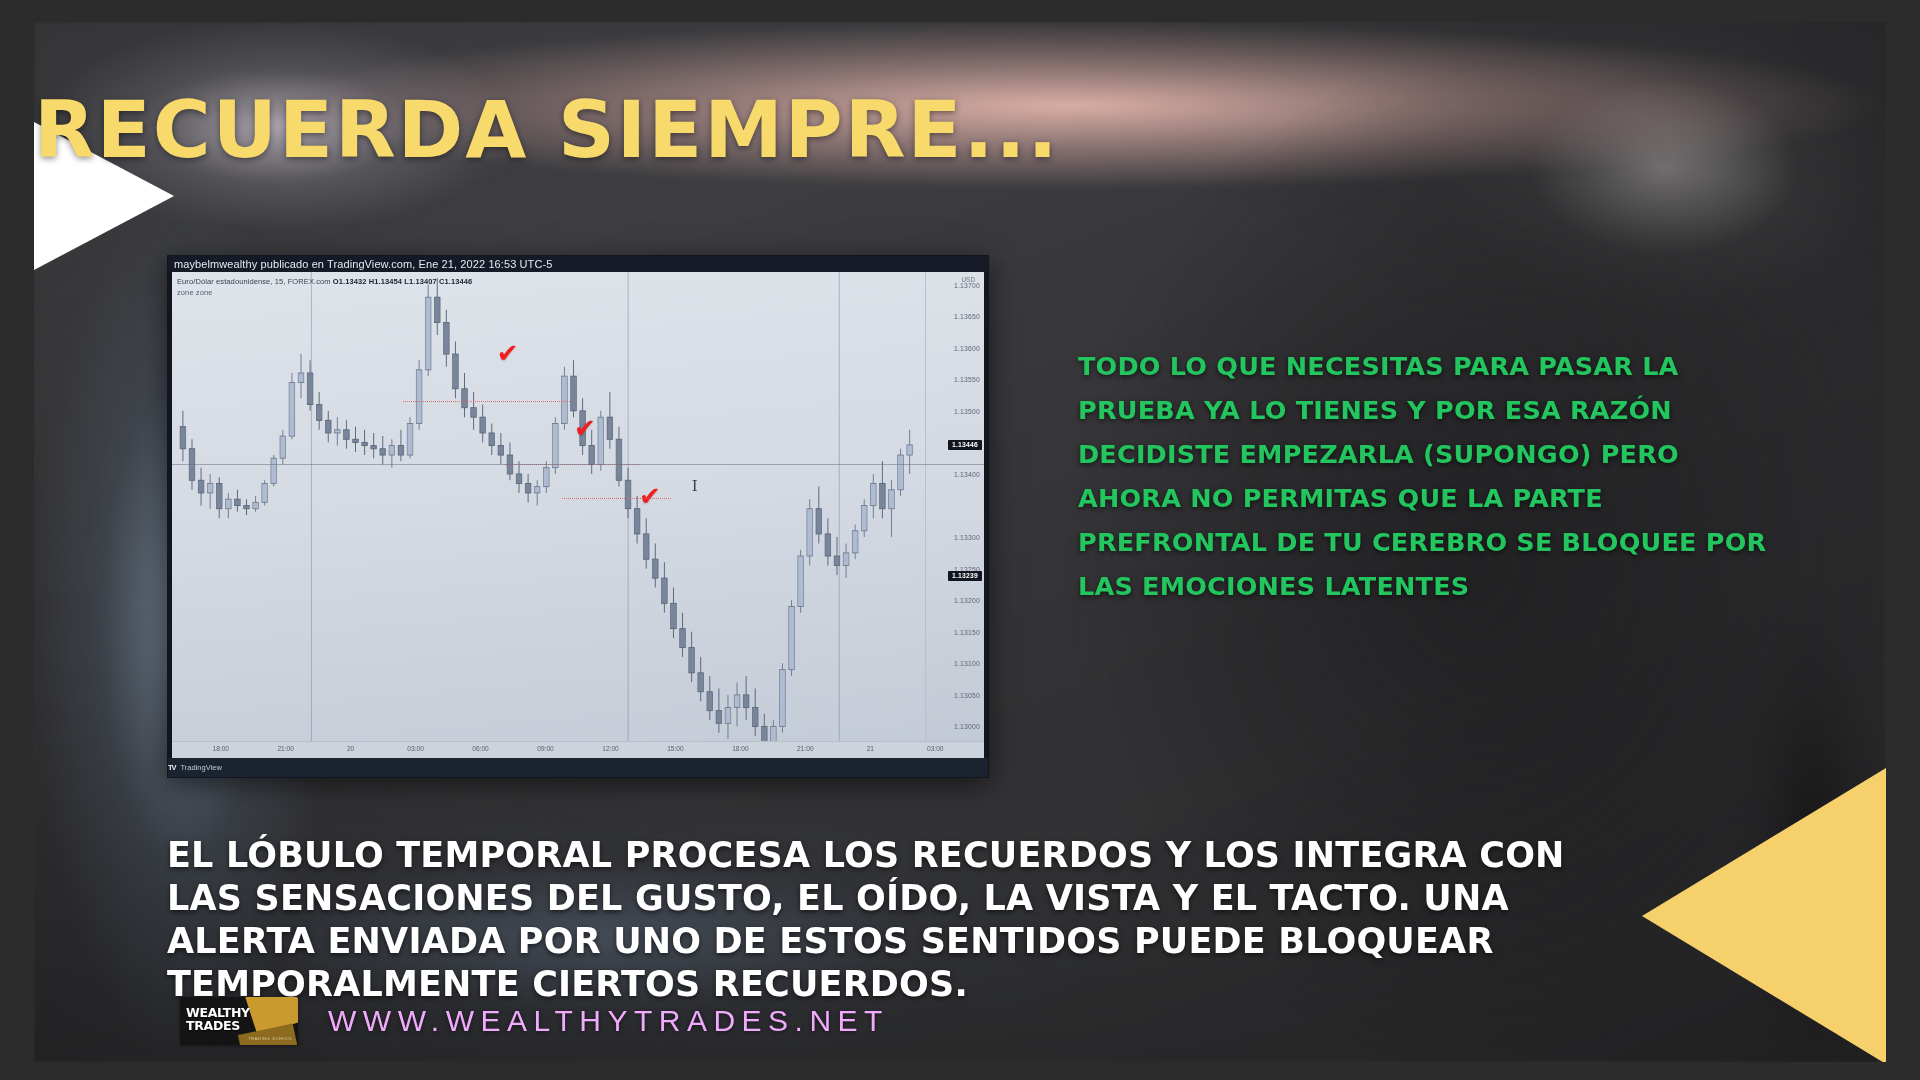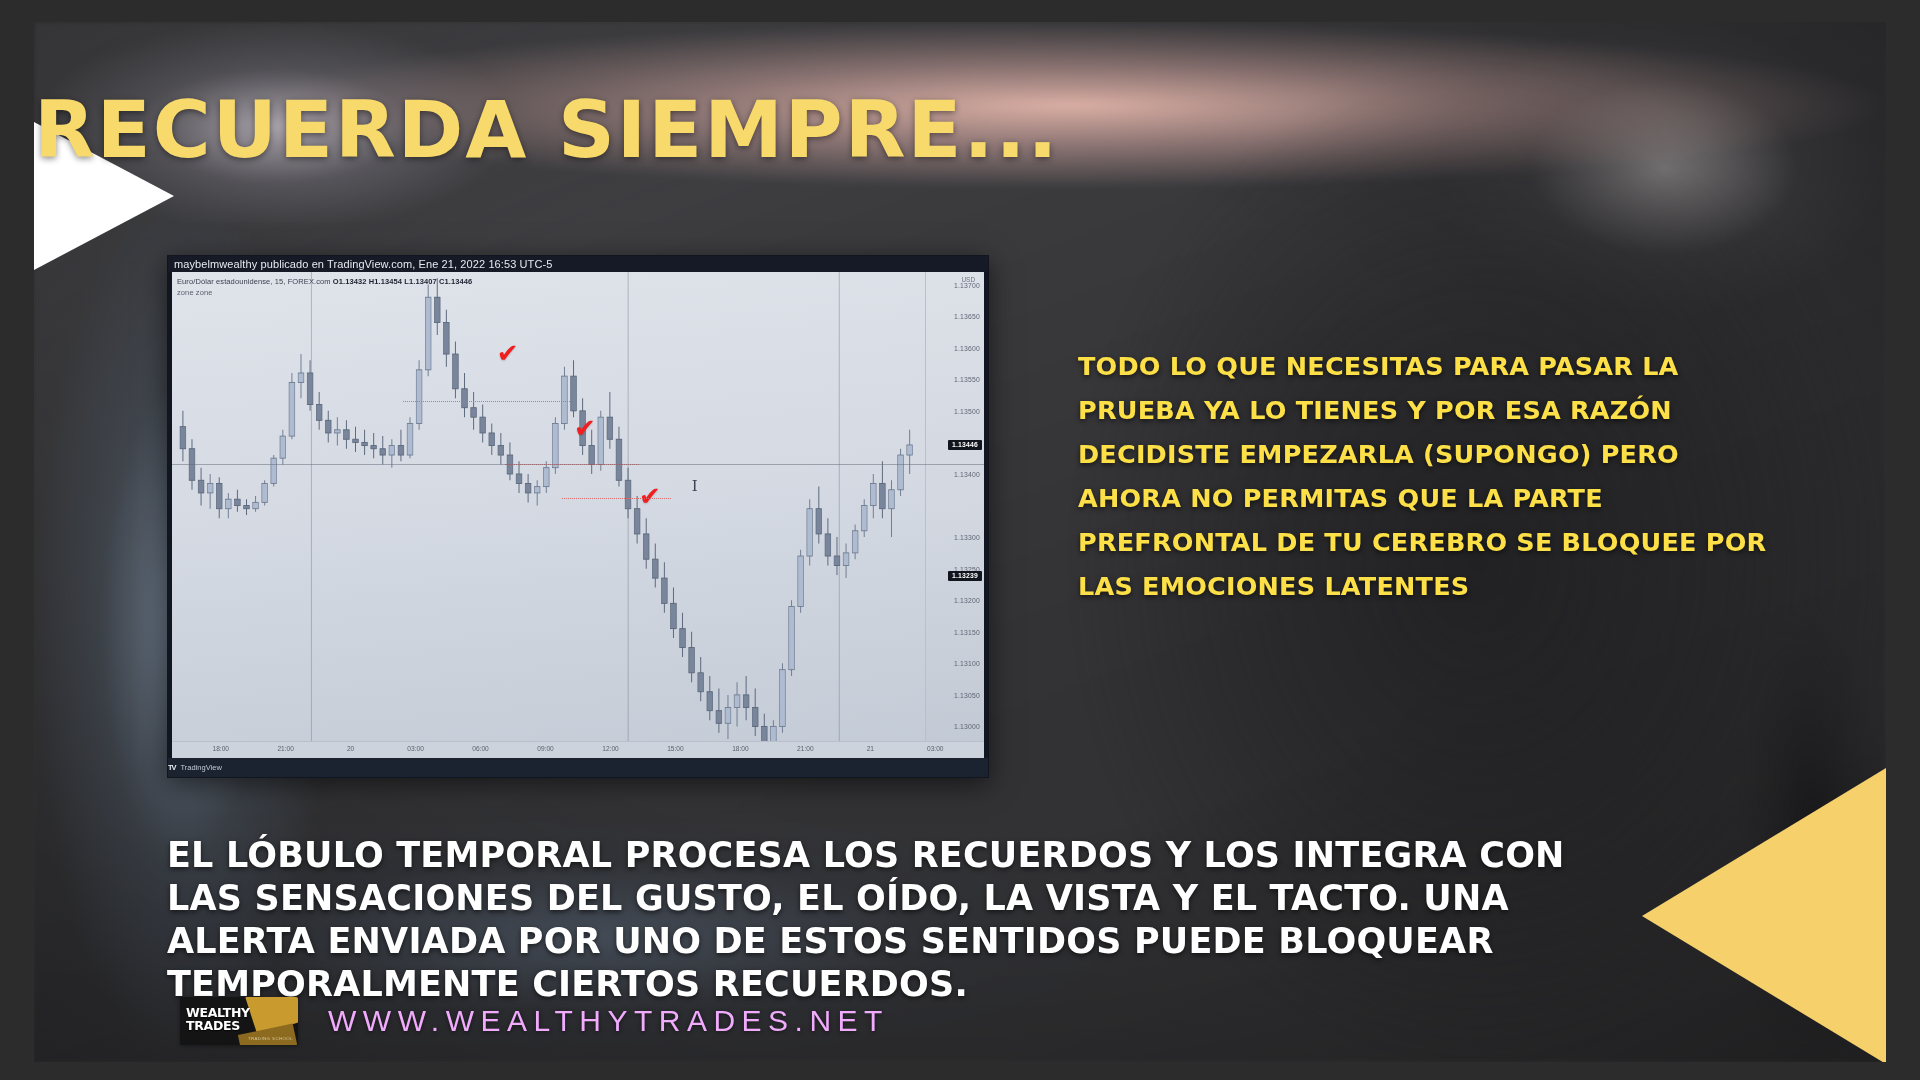--- a/index.html
+++ b/index.html
@@ -151,21 +151,21 @@
     font-family:"DejaVu Sans",sans-serif;
   }
   #text-cursor{
     position:absolute;color:#3b4250;font-size:15px;line-height:1;
     font-family:"DejaVu Serif",serif;
   }
 
   
   #paragraph-right{
     position:absolute;left:1044px;top:322px;width:700px;
-    color:#fde047;
+    color:#22c55e;
     font-family:"DejaVu Sans",sans-serif;
     font-weight:bold;
     font-size:25.5px;
     line-height:44px;
     letter-spacing:.2px;
     text-shadow:0 2px 5px rgba(0,0,0,.6);
   }
   #paragraph-bottom{
     position:absolute;left:133px;top:812px;width:1450px;
     color:#ffffff;

